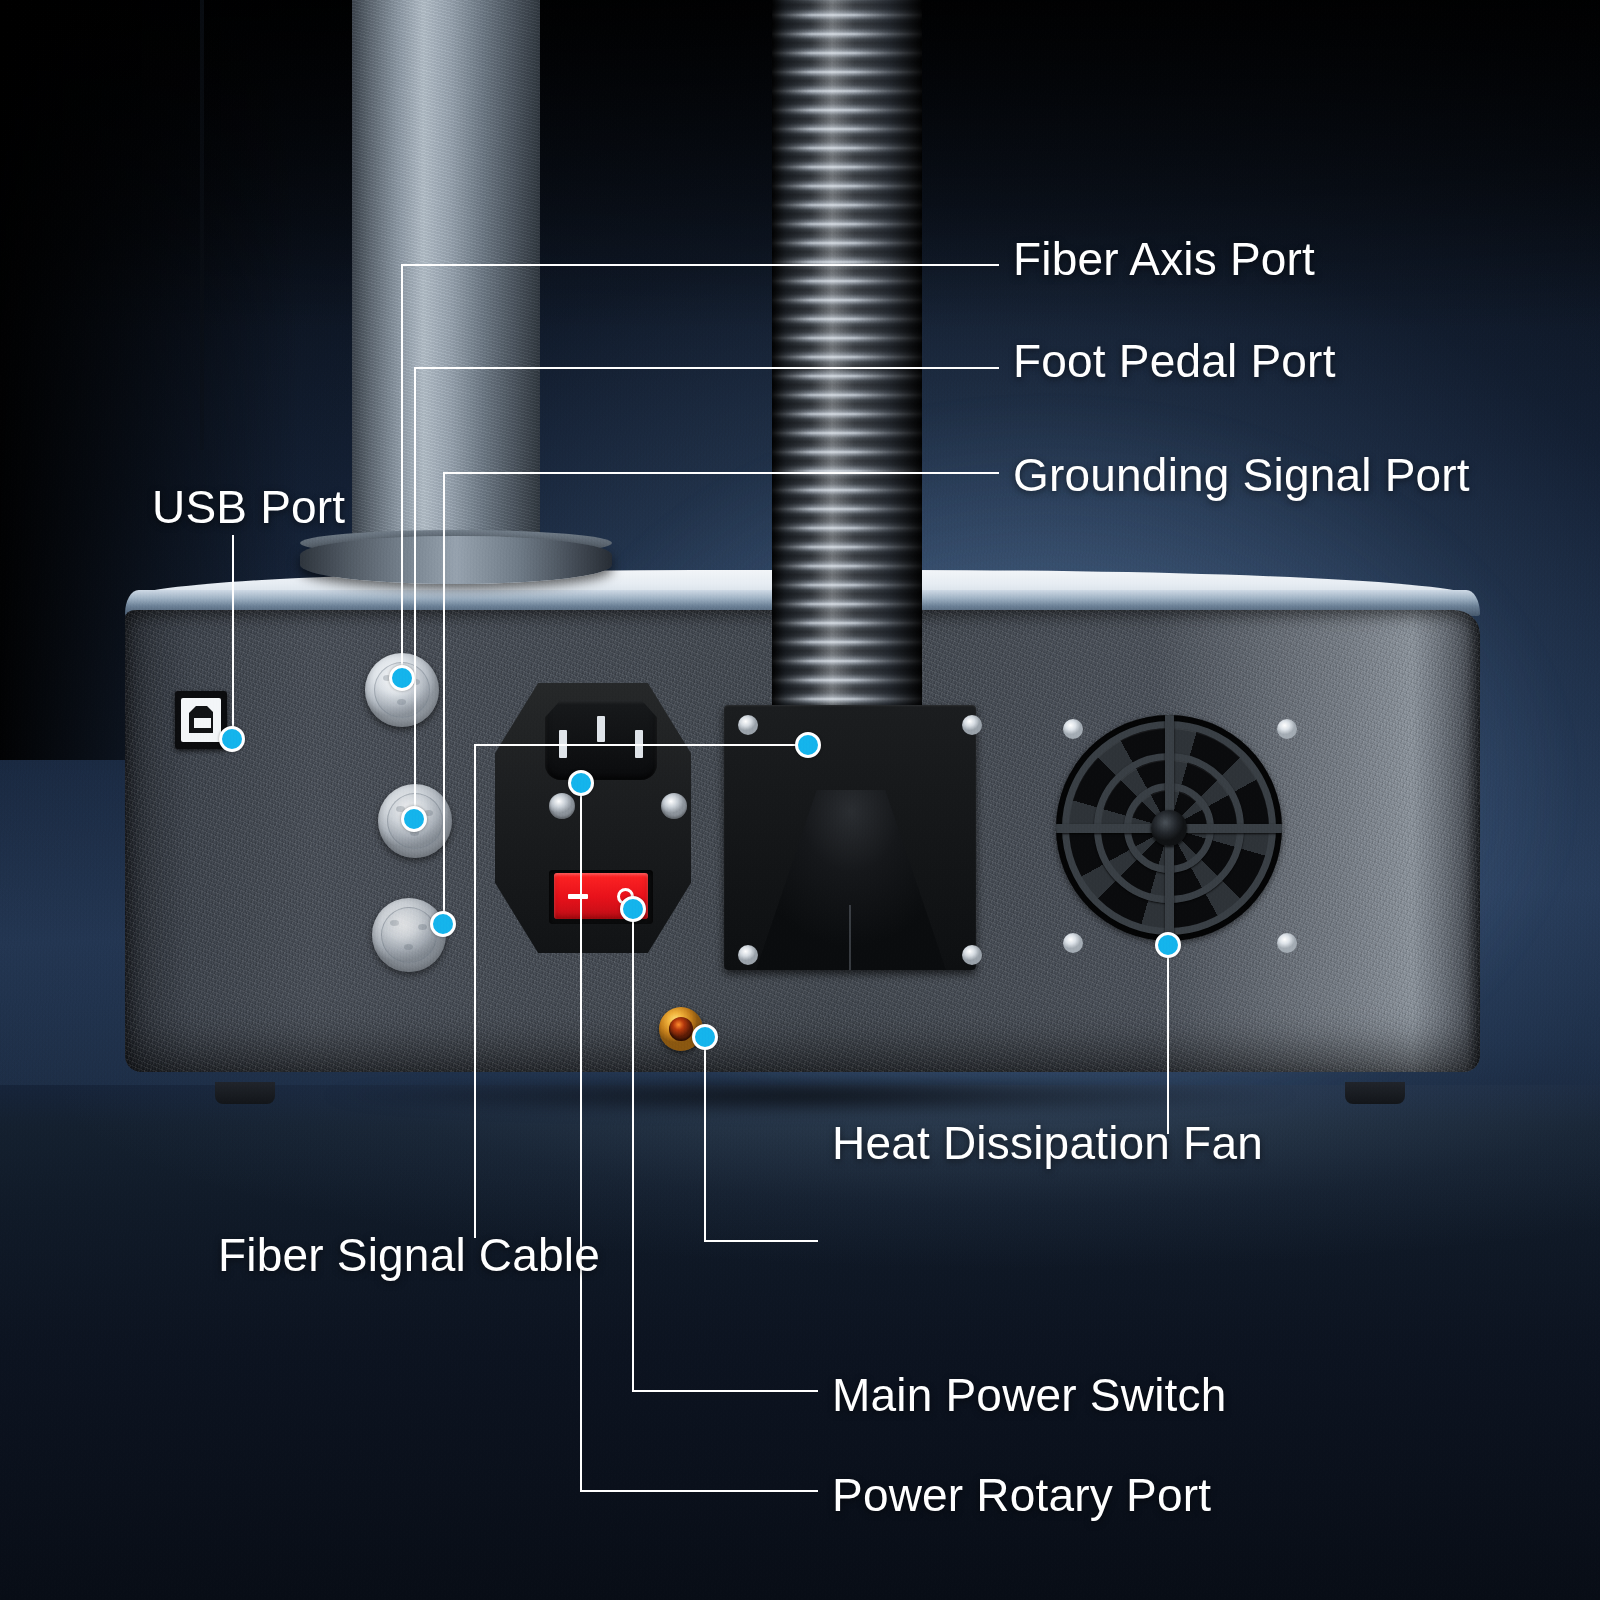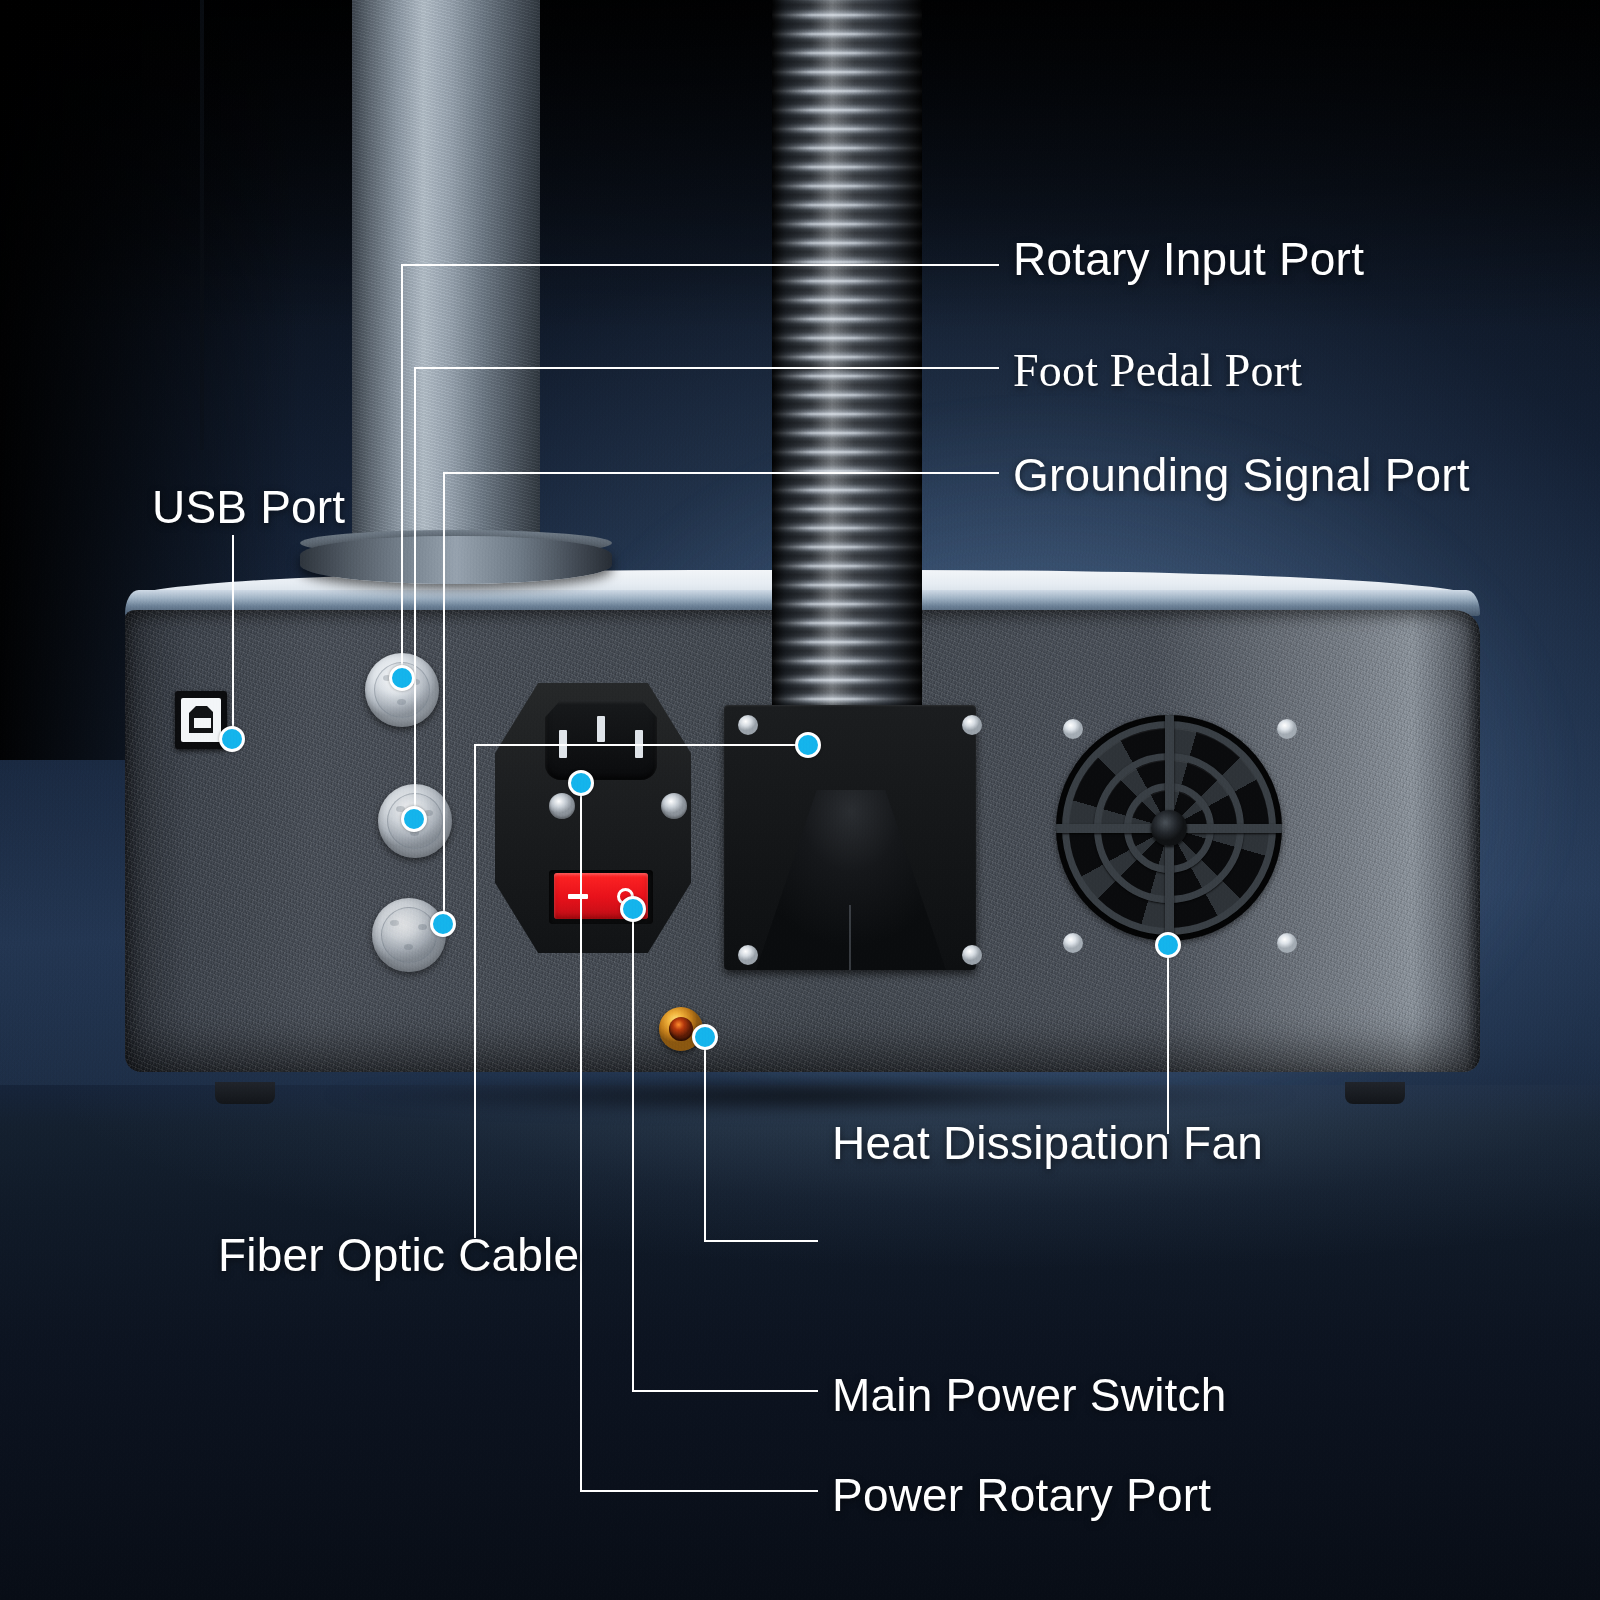--- a/index.html
+++ b/index.html
@@ -378,23 +378,23 @@
   <div class="dot" style="left:389px; top:665px;"></div>
   <div class="dot" style="left:401px; top:806px;"></div>
   <div class="dot" style="left:430px; top:911px;"></div>
   <div class="dot" style="left:219px; top:726px;"></div>
   <div class="dot" style="left:795px; top:732px;"></div>
   <div class="dot" style="left:568px; top:770px;"></div>
   <div class="dot" style="left:620px; top:896px;"></div>
   <div class="dot" style="left:692px; top:1024px;"></div>
   <div class="dot" style="left:1155px; top:932px;"></div>
 
-  <div class="lbl" style="left:1013px; top:232px;">Rotary Input Port</div>
-  <div class="lbl" style="left:1013px; top:344px;font-family:Liberation Serif, serif;">Foot Pedal Port</div>
+  <div class="lbl" style="left:1013px; top:232px;">Fiber Axis Port</div>
+  <div class="lbl" style="left:1013px; top:334px;">Foot Pedal Port</div>
   <div class="lbl" style="left:1013px; top:448px;">Grounding Signal Port</div>
   <div class="lbl" style="left:152px; top:480px;">USB Port</div>
   <div class="lbl" style="left:832px; top:1116px;">Heat Dissipation Fan</div>
-  <div class="lbl" style="left:218px; top:1228px;">Fiber Optic Cable</div>
+  <div class="lbl" style="left:218px; top:1228px;">Fiber Signal Cable</div>
   <div class="lbl" style="left:832px; top:1368px;">Main Power Switch</div>
   <div class="lbl" style="left:832px; top:1468px;">Power Rotary Port</div>
 
   <div class="noise"></div>
 </div>
 
 </body></html>

